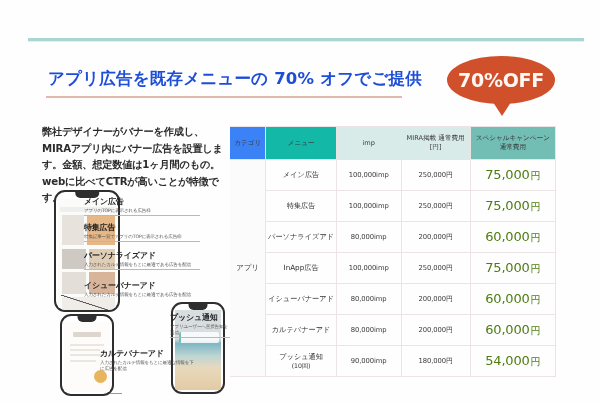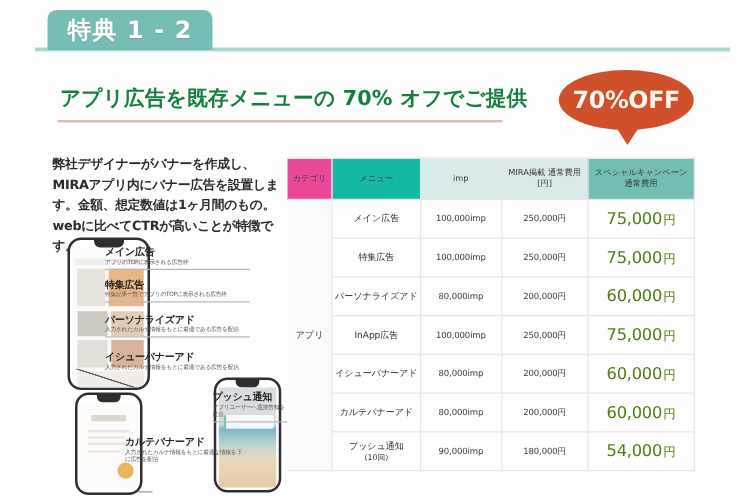--- a/index.html
+++ b/index.html
@@ -28,21 +28,21 @@
     box-shadow:0 0 0 0 rgba(0,0,0,0);
   }
   .tab-label{
     color:#ffffff;font-size:19px;font-weight:bold;letter-spacing:1px;
     text-shadow:0 1px 1px rgba(0,0,0,.10);
   }
 
   
   .title{
     position:absolute;left:48px;top:68px;
-    font-size:16.5px;font-weight:bold;color:#15803d;letter-spacing:.2px;
+    font-size:16.5px;font-weight:bold;color:#1d4ed8;letter-spacing:.2px;
     white-space:nowrap;
   }
   .title-underline{
     position:absolute;left:46px;top:96px;width:356px;height:2px;background:#e0b9ad;
   }
 
   
   .badge-wrap{position:absolute;left:447px;top:56px;width:108px;height:60px;}
   .badge{
     position:absolute;left:0;top:0;width:108px;height:48px;
@@ -126,21 +126,21 @@
   .tbl{
     position:absolute;left:230px;top:126px;width:326px;
     border-collapse:collapse;font-size:7.6px;color:#333;
   }
   .tbl th,.tbl td{
     border:1px solid #ece4e4;
     padding:0;text-align:center;vertical-align:middle;
     font-weight:normal;
   }
   .tbl thead th{height:32px;font-size:6.6px;line-height:1.35;color:#3a3a3a;}
-  .th-cat{width:38px;background:#ec4899;border-left:none !important;}
+  .th-cat{width:38px;background:#3b82f6;border-left:none !important;}
   .th-menu{width:74px;background:#14b8a6;}
   .th-imp{width:66px;background:#d9ebe8;}
   .th-cost{width:72px;background:#d9ebe8;}
   .th-sp{width:88px;background:#72bdb4;color:#ffffff;font-weight:bold;}
   .th-sp .l2x{display:block;}
 
   .tbl tbody td{height:30px;}
   .td-cat{background:#fbfbfb;font-size:7.4px;color:#3a3a3a;border-left:none !important;}
   .td-menu{font-size:7.2px;color:#2e2e2e;}
   .td-imp,.td-cost{font-size:6.8px;color:#3a3a3a;letter-spacing:-.1px;}
@@ -149,23 +149,20 @@
   }
   .td-price .yen{font-size:10px;margin-left:1px;}
   .sub{display:block;font-size:6.2px;}
 </style>
 </head>
 <body>
 
 <div class="page">
 
   <div class="hdr-rule"></div>
-  <div class="tab">
-    <span class="tab-label">特典 1 - 2</span>
-  </div>
 
   <div class="title">アプリ広告を既存メニューの 70% オフでご提供</div>
   <div class="title-underline"></div>
 
   <div class="badge-wrap">
     <div class="badge-tail"></div>
     <div class="badge">
       <span class="badge-text">70%OFF</span>
     </div>
   </div>

